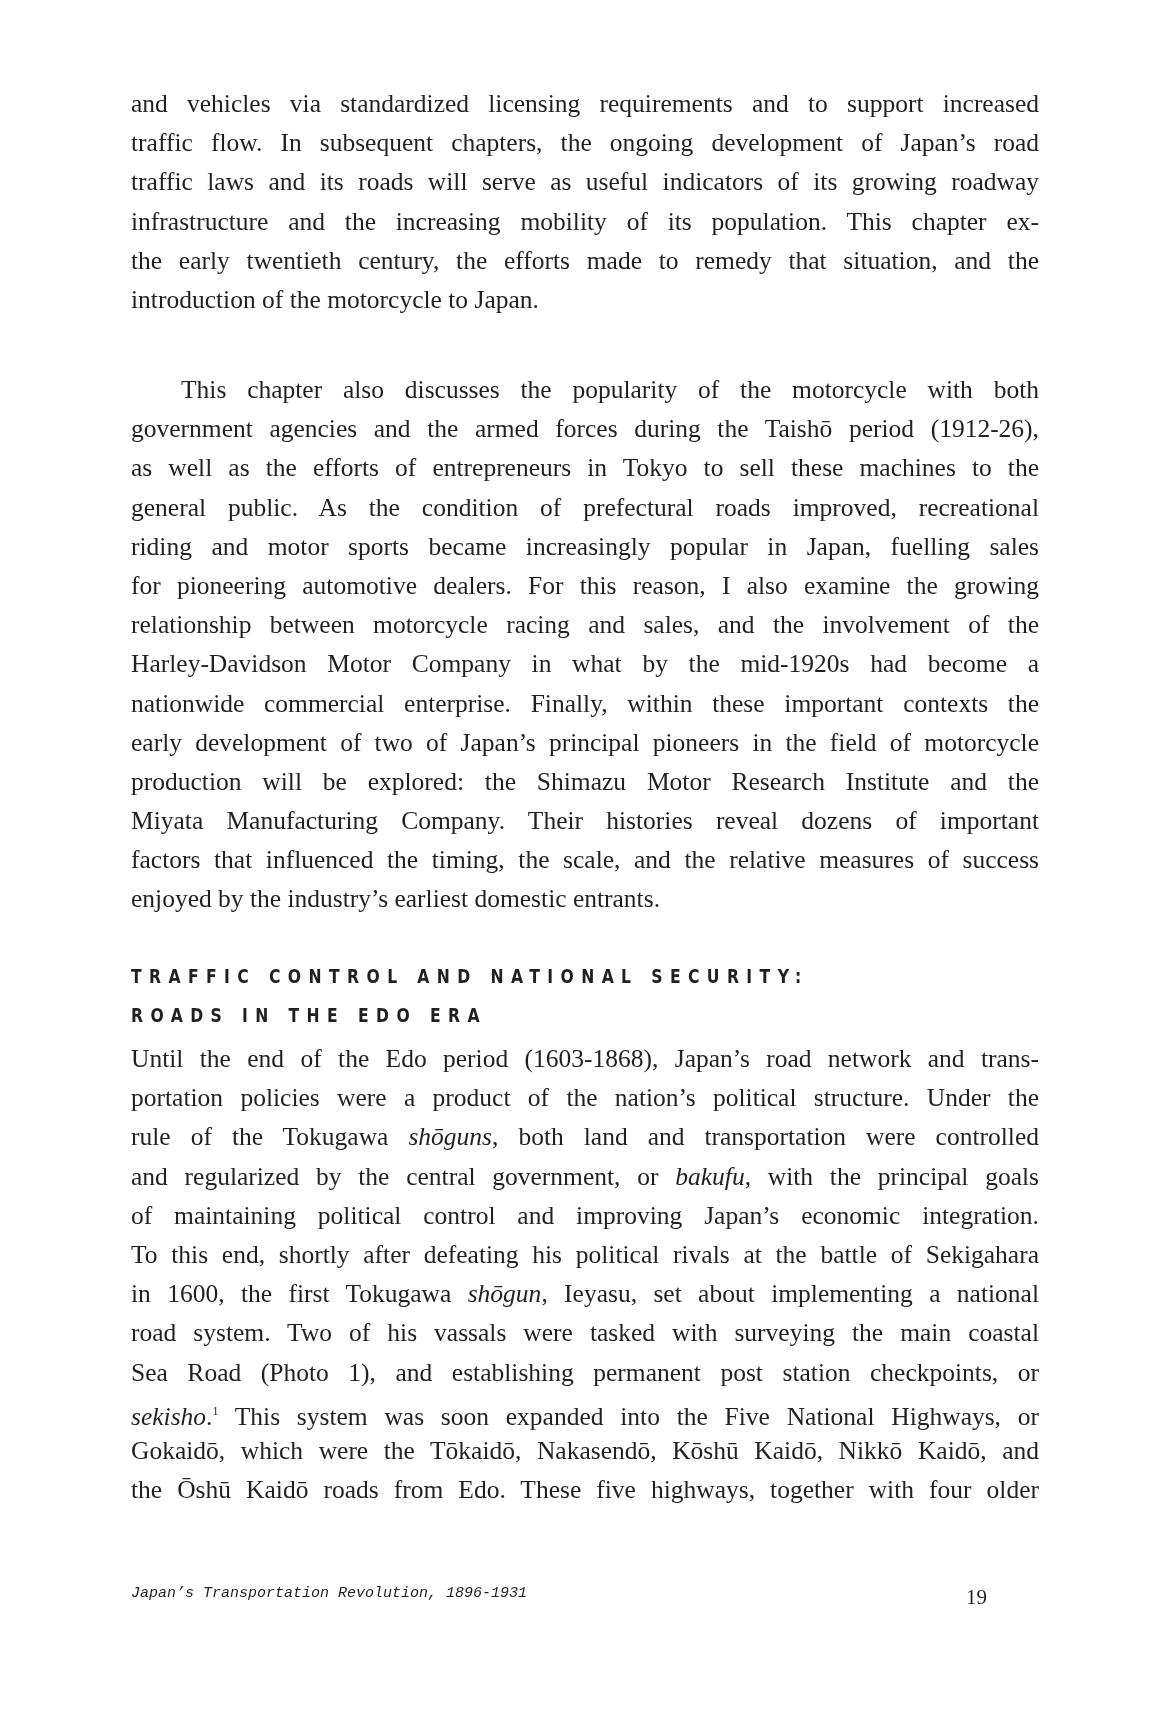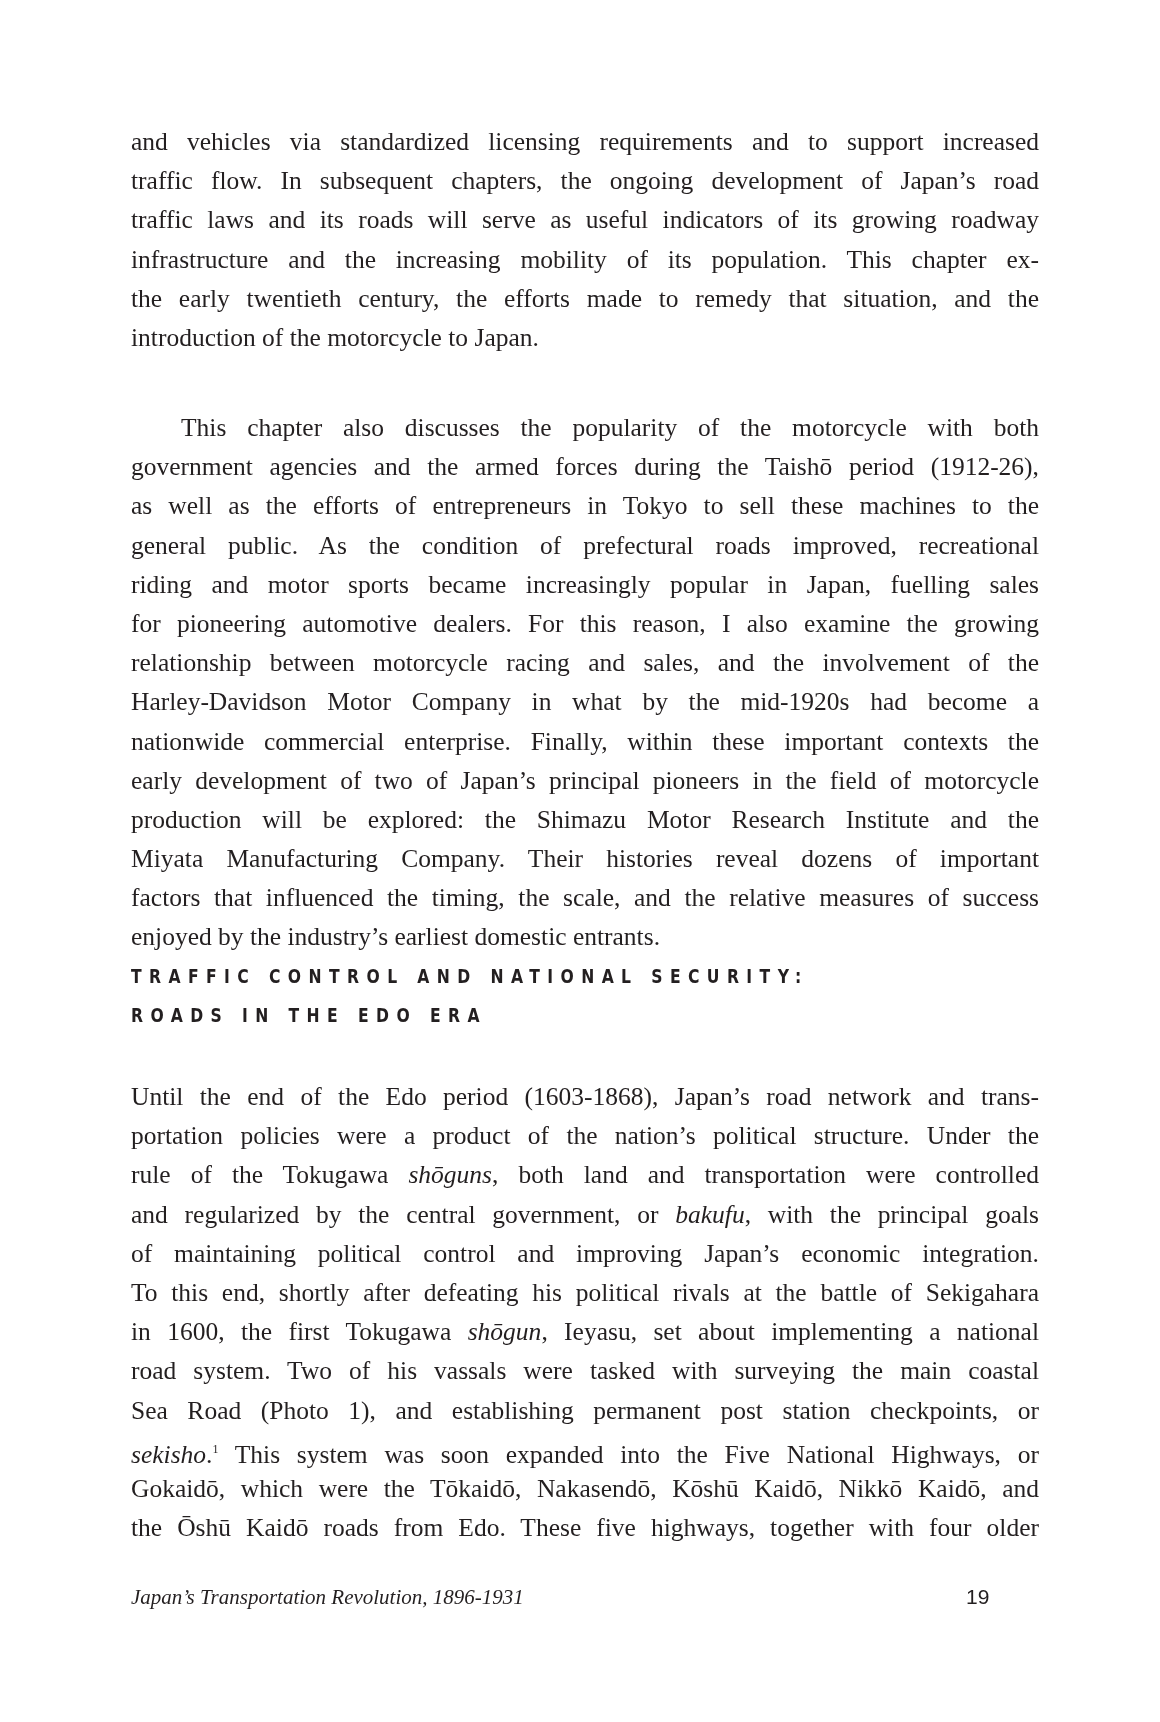--- a/index.html
+++ b/index.html
@@ -1,24 +1,24 @@
 <!DOCTYPE html>
 <html><head>
 <meta charset="utf-8">
 <style>
   html, body { margin: 0; padding: 0; background: #ffffff; }
   body { width: 1160px; height: 1722px; position: relative; overflow: hidden; }
   .page { position: absolute; left: 0; top: 0; width: 1160px; height: 1722px; background: #fff; }
-  .textblock { position: absolute; left: 131px; width: 908px; font-family: "Liberation Serif", "DejaVu Serif", serif; font-size: 25.5px; color: #231f20; margin-top: 38px; }
+  .textblock { position: absolute; left: 131px; width: 908px; font-family: "Liberation Serif", "DejaVu Serif", serif; font-size: 25.5px; color: #231f20; }
   .line { height: 39.2px; line-height: 39.2px; white-space: nowrap; text-align: justify; text-align-last: justify; }
   .line.last { text-align-last: left; }
   .line.indent { padding-left: 50px; }
   .heading { position: absolute; left: 131px; font-family: "DejaVu Sans", "Liberation Sans", sans-serif; font-weight: bold; font-size: 20px; letter-spacing: 9.5px; color: #231f20; transform: scaleX(0.78); transform-origin: left center; white-space: nowrap; }
-  .footer-title { position: absolute; left: 131px; top: 1585px; font-family: Liberation Serif, serif; font-style: italic; font-size: 21px; color: #231f20; }
-  .page-number { position: absolute; left: 966px; top: 1585px; font-family: Liberation Sans, sans-serif; font-size: 21px; color: #231f20; }
+  .footer-title { position: absolute; left: 131px; top: 1585px; font-family: Liberation Mono, monospace; font-style: italic; font-size: 15px; color: #231f20; }
+  .page-number { position: absolute; left: 966px; top: 1585px; font-family: Liberation Serif, serif; font-size: 21px; color: #231f20; }
   i { font-style: italic; }
 </style>
 </head>
 <body>
 
 <div class="page">
 
   <div class="textblock" style="top:84px;">
     <div class="line">and vehicles via standardized licensing requirements and to support increased</div>
     <div class="line">traffic flow. In subsequent chapters, the ongoing development of Japan’s road</div>

